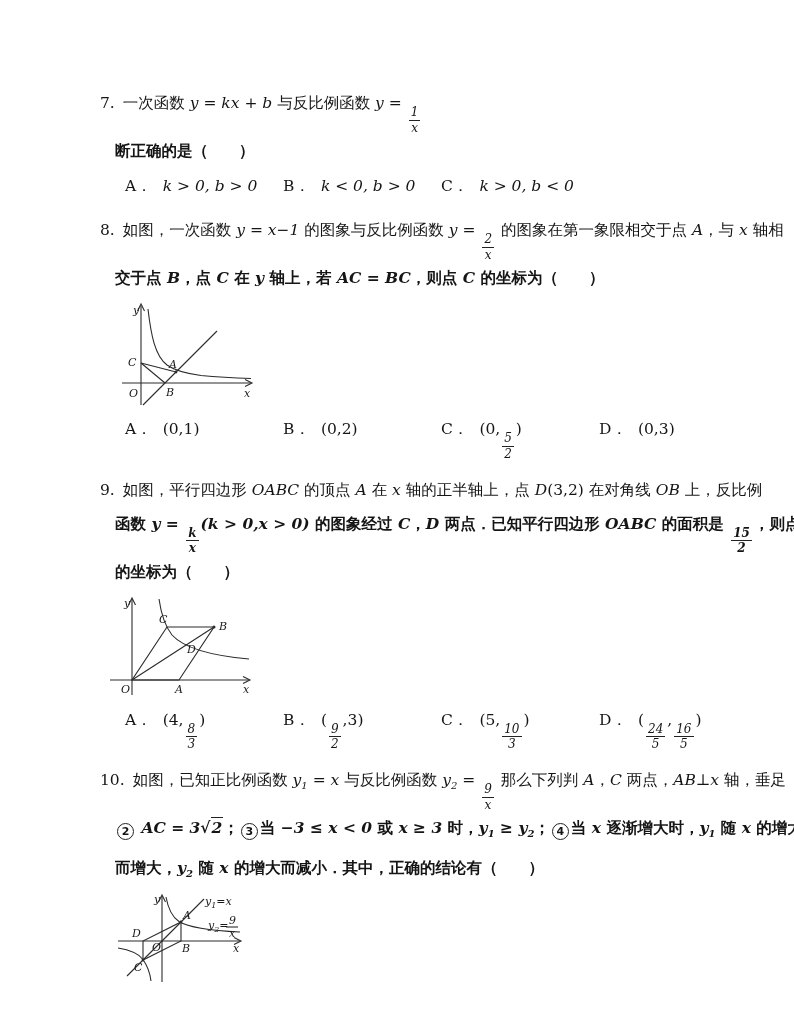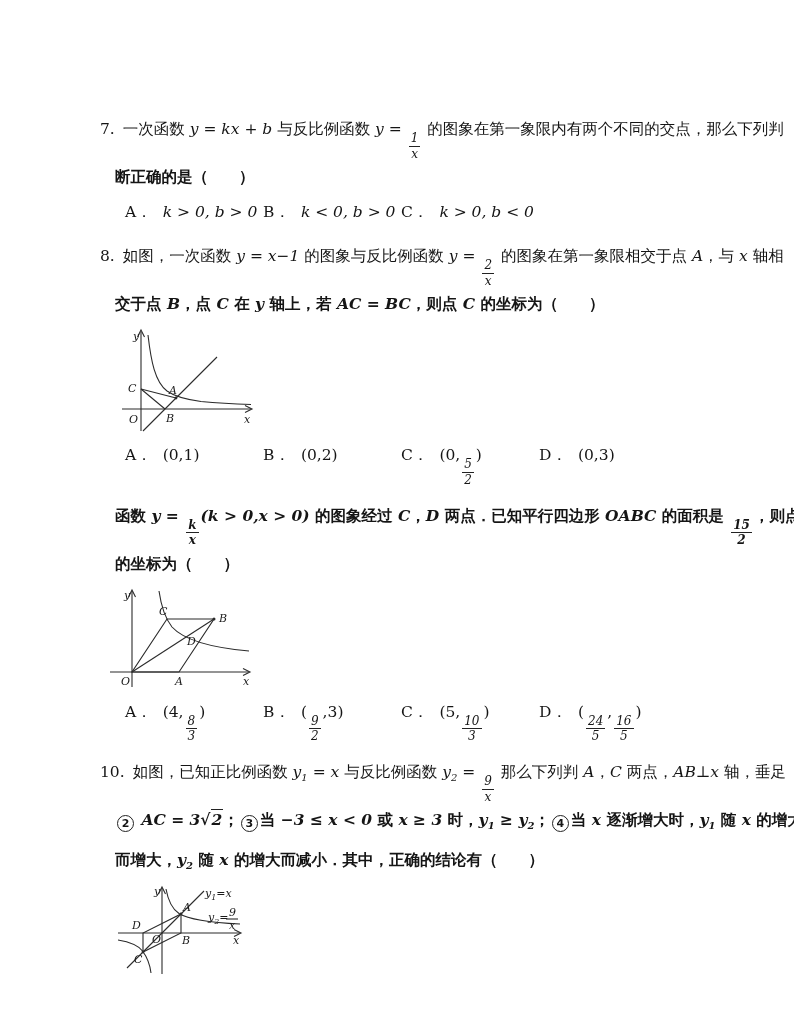--- a/index.html
+++ b/index.html
@@ -1,21 +1,21 @@
 <!DOCTYPE html>
 <html><head>
 <meta charset="utf-8">
 <style>
   html,body { margin:0; padding:0; }
   body {
     width:794px; height:1028px; overflow:hidden; background:#ffffff;
     color:#151515; font-family:"DejaVu Serif","Liberation Serif",serif;
     font-size:15.5px;
   }
-  .content { padding:112px 78px 0 100px; }
+  .content { padding:86px 78px 0 100px; }
   .question { margin:0 0 12px 0; }
   .qline { line-height:34px; white-space:nowrap; }
   .qline.cont { padding-left:15px;font-weight:bold; }
   .qnum { margin-right:8px; }
   .m { font-style:italic; }
   .frac {
     display:inline-flex; flex-direction:column; text-align:center;
     vertical-align:-8px; line-height:1.05; font-size:12px; margin:0 2px;
     font-style:italic;
   }
@@ -25,38 +25,38 @@
     display:inline-flex; align-items:center; justify-content:center;
     width:15px; height:15px; border:1.3px solid #222; border-radius:50%;
     font-size:11px; line-height:1; margin:0 2px; vertical-align:-2px;
     font-style:normal; font-family:"DejaVu Sans","Liberation Sans",sans-serif;
   }
   .sqrt { white-space:nowrap; }
   .sqrt .ol { border-top:1px solid #222; padding:0 1px; }
   sub { font-size:10px; }
   .opts {
     display:grid; grid-template-columns:138px 138px 138px auto;
-    padding-left:25px; line-height:30px; margin:3px 0 0 0;
+    padding-left:25px; line-height:30px; margin:3px 0 0 0;gap:20px;
   }
   .optlabel { margin-right:11px; }
   .fig { display:block; margin:6px 0 2px 14px; }
   .fig line, .fig path, .fig polygon { stroke:#2b2b2b; stroke-width:1.1; fill:none; }
   .fig text { font-size:11px; font-style:italic; fill:#1a1a1a; stroke:none; font-family:"DejaVu Serif","Liberation Serif",serif; }
   .fig .dot { fill:#2b2b2b; stroke:none; }
 </style>
 </head>
 <body>
 
 <div class="content">
 
   <div class="question">
     <div class="qline"><span class="qnum">7.</span><span><span>一次函数 </span><span class="m">y = kx + b</span><span> 与反比例函数 </span><span class="m">y = </span><span class="frac">
             <span class="fn">1</span>
             <span class="fd">x</span>
-          </span><span> 的图象在第一象限内有两个不同的交点，那么下列判</span></span></div>
+          </span></span></div>
     <div class="qline cont"><span>断正确的是（　　）</span></div>
     <div class="opts">
       <div class="opt"><span class="optlabel">A．</span><span><span class="m">k &gt; 0, b &gt; 0</span></span></div>
       <div class="opt"><span class="optlabel">B．</span><span><span class="m">k &lt; 0, b &gt; 0</span></span></div>
       <div class="opt"><span class="optlabel">C．</span><span><span class="m">k &gt; 0, b &lt; 0</span></span></div>
     </div>
   </div>
 
   <div class="question">
     <div class="qline"><span class="qnum">8.</span><span><span>如图，一次函数 </span><span class="m">y = x−1</span><span> 的图象与反比例函数 </span><span class="m">y = </span><span class="frac">
@@ -86,20 +86,21 @@
       <div class="opt"><span class="optlabel">B．</span><span><span>(0,2)</span></span></div>
       <div class="opt"><span class="optlabel">C．</span><span><span>(0,</span><span class="frac">
               <span class="fn">5</span>
               <span class="fd">2</span>
             </span><span>)</span></span></div>
       <div class="opt"><span class="optlabel">D．</span><span><span>(0,3)</span></span></div>
     </div>
   </div>
 
   <div class="question">
+    <div class="qline"><span class="qnum">9.</span><span><span>如图，平行四边形 </span><span class="m">OABC</span><span> 的顶点 </span><span class="m">A</span><span> 在 </span><span class="m">x</span><span> 轴的正半轴上，点 </span><span class="m">D</span><span>(3,2) 在对角线 </span><span class="m">OB</span><span> 上，反比例</span></span></div>
     <div class="qline cont"><span>函数 </span><span class="m">y = </span><span class="frac">
           <span class="fn">k</span>
           <span class="fd">x</span>
         </span><span class="m">(k &gt; 0,x &gt; 0)</span><span> 的图象经过 </span><span class="m">C</span><span>，</span><span class="m">D</span><span> 两点．已知平行四边形 </span><span class="m">OABC</span><span> 的面积是 </span><span class="frac">
           <span class="fn">15</span>
           <span class="fd">2</span>
         </span><span>，则点 </span><span class="m">B</span></div>
     <div class="qline cont"><span>的坐标为（　　）</span></div>
     <svg class="fig" width="152" height="107" viewBox="0 0 152 107" style="margin-left:2px">
       <line x1="30" y1="4" x2="30" y2="100"></line>

